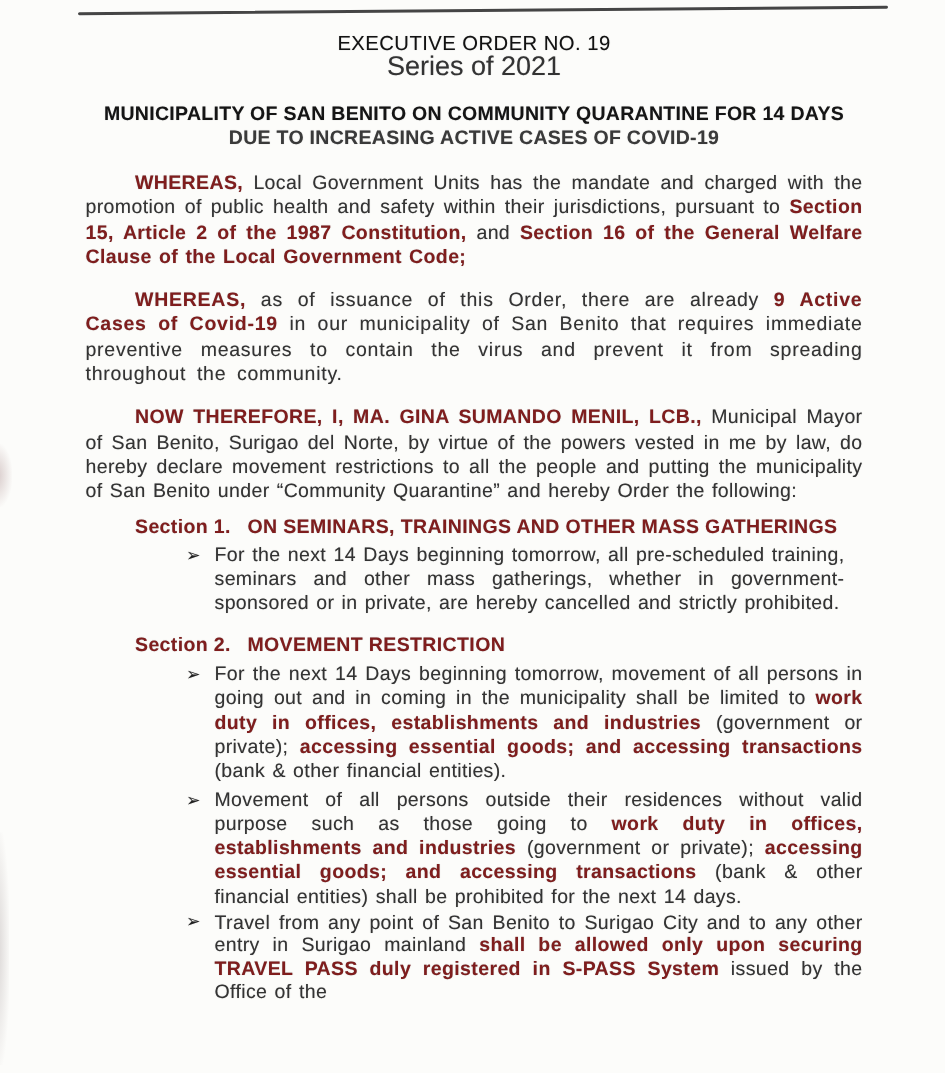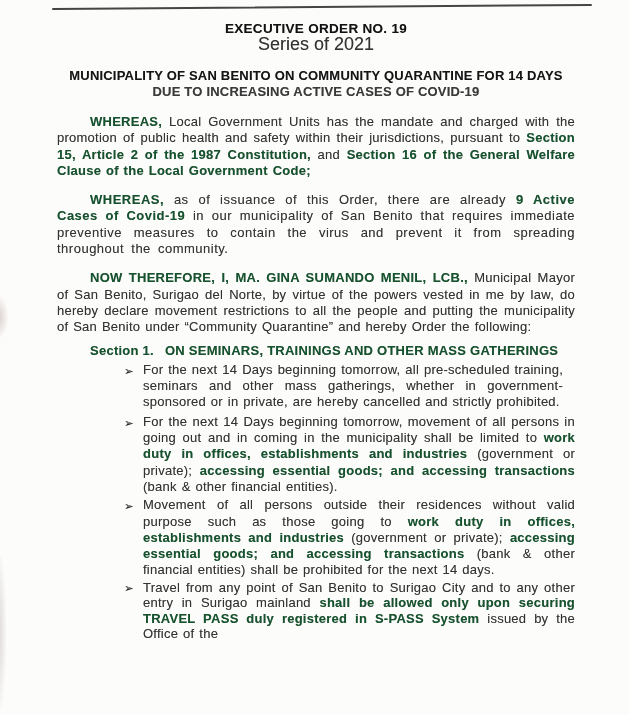--- a/index.html
+++ b/index.html
@@ -25,39 +25,39 @@
   }
   .content {
     position: absolute;
     left: 57px; top: 20px;
     width: 518px;
     color: #333;
     text-shadow: 0 0 0.6px rgba(70,70,70,0.45);
   }
   .center { text-align: center; }
   .eo-number {
-    font-weight: bold; font-size: 13.5px; line-height: 17px;
+    font-weight: normal; font-size: 13.5px; line-height: 17px;
     color: #121212; letter-spacing: 0.3px;
   }
   .series { font-size: 18px; line-height: 15px; color: #333; }
   .order-title {
     margin-top: 16px;
     text-align: center; font-weight: bold;
     font-size: 13px; line-height: 16px;
     color: #151515; letter-spacing: 0.2px;
   }
   .order-title div:last-child { color: #3a3a3a; }
   .para {
     margin: 0;
     text-align: justify; text-indent: 33px;
     font-size: 13px; line-height: 16.3px;
     letter-spacing: 0.25px; word-spacing: 1px;
     color: #333;
   }
-  .b { font-weight: bold; color: #14532d; }
+  .b { font-weight: bold; color: #7f1d1d; }
   .sect {
     margin: 0 0 0 33px;
     font-size: 13px; line-height: 16.3px;
     letter-spacing: 0.25px;
   }
   .sect .sect-title { margin-left: 11px; }
   .bullet {
     position: relative;
     margin-left: 86px;
     text-align: justify;
@@ -105,18 +105,19 @@
     <div class="order-title" id="order-title">
         <div>MUNICIPALITY OF SAN BENITO ON COMMUNITY QUARANTINE FOR 14 DAYS</div>
         <div>DUE TO INCREASING ACTIVE CASES OF COVID-19</div>
       </div>
     <div id="doc-body">
         <p class="para" id="whereas-1"><span class="b">WHEREAS,</span><span> Local Government Units has the mandate and charged with the promotion of public health and safety within their jurisdictions, pursuant to </span><span class="b">Section 15, Article 2 of the 1987 Constitution,</span><span> and </span><span class="b">Section 16 of the General Welfare Clause of the Local Government Code;</span></p>
         <p class="para" id="whereas-3"><span class="b">WHEREAS,</span><span> as of issuance of this Order, there are already </span><span class="b">9 Active Cases of Covid-19</span><span> in our municipality of San Benito that requires immediate preventive measures to contain the virus and prevent it from spreading throughout the community.</span></p>
         <p class="para" id="now-therefore"><span class="b">NOW THEREFORE, I, MA. GINA SUMANDO MENIL, LCB.,</span><span> Municipal Mayor of San Benito, Surigao del Norte, by virtue of the powers vested in me by law, do hereby declare movement restrictions to all the people and putting the municipality of San Benito under “Community Quarantine” and hereby Order the following:</span></p>
         <p class="sect" id="section-1"><span class="b">Section 1.</span><span class="b sect-title">ON SEMINARS, TRAININGS AND OTHER MASS GATHERINGS</span></p>
         <div class="bullet" id="s1-b1"><span class="marker">➢</span><span>For the next 14 Days beginning tomorrow, all pre-scheduled training, seminars and other mass gatherings, whether in government-sponsored or in private, are hereby cancelled and strictly prohibited.</span></div>
+        <p class="sect" id="section-2"><span class="b">Section 2.</span><span class="b sect-title">MOVEMENT RESTRICTION</span></p>
         <div class="bullet" id="s2-b1"><span class="marker">➢</span><span>For the next 14 Days beginning tomorrow, movement of all persons in going out and in coming in the municipality shall be limited to </span><span class="b">work duty in offices, establishments and industries</span><span> (government or private); </span><span class="b">accessing essential goods; and accessing transactions</span><span> (bank &amp; other financial entities).</span></div>
         <div class="bullet" id="s2-b2"><span class="marker">➢</span><span>Movement of all persons outside their residences without valid purpose such as those going to </span><span class="b">work duty in offices, establishments and industries</span><span> (government or private); </span><span class="b">accessing essential goods; and accessing transactions</span><span> (bank &amp; other financial entities) shall be prohibited for the next 14 days.</span></div>
         <div class="bullet" id="s2-b3"><span class="marker">➢</span><span>Travel from any point of San Benito to Surigao City and to any other entry in Surigao mainland </span><span class="b">shall be allowed only upon securing TRAVEL PASS duly registered in S-PASS System</span><span> issued by the Office of the</span></div>
       </div>
   </div>
 </div>
 
 </body></html>

